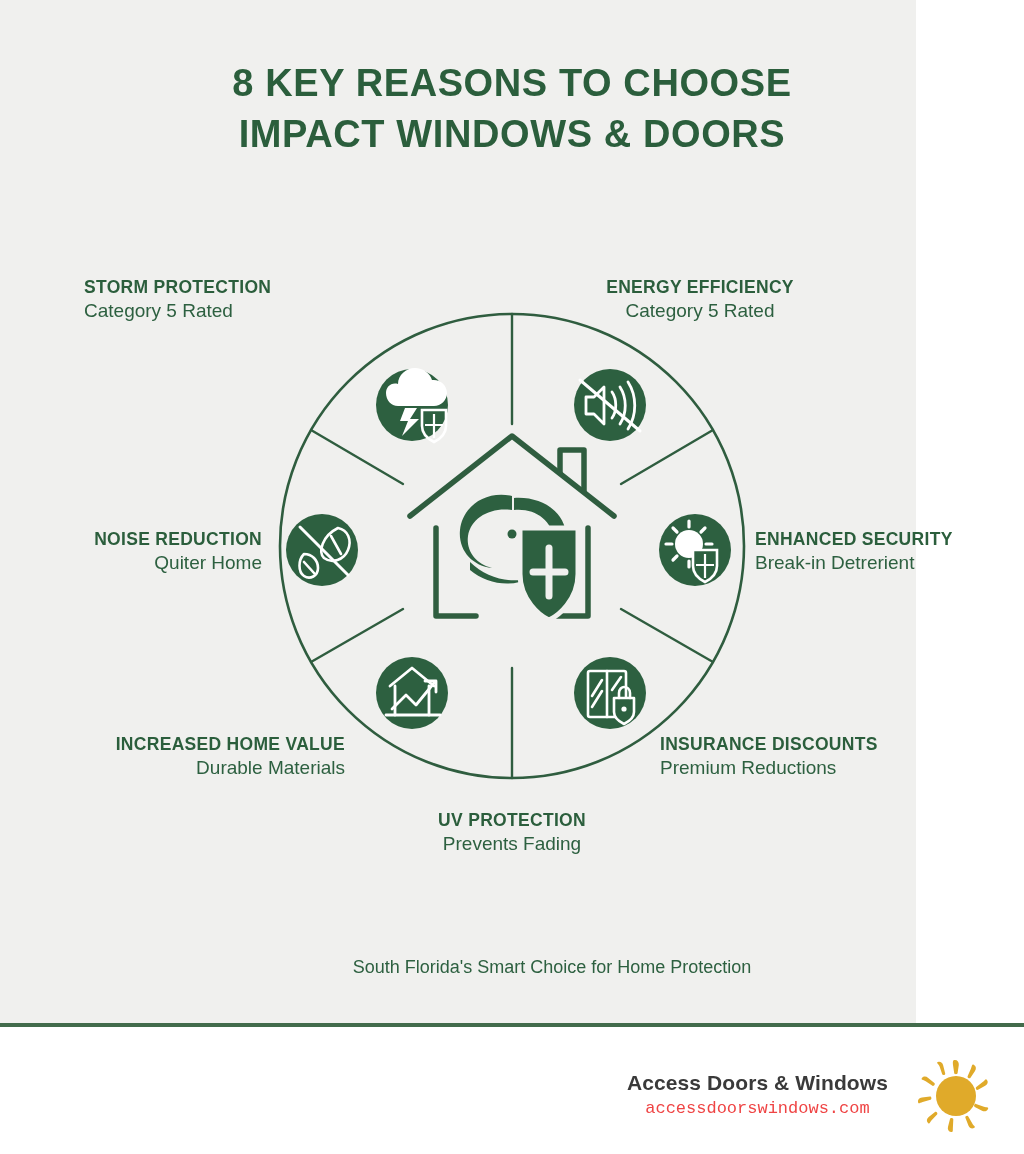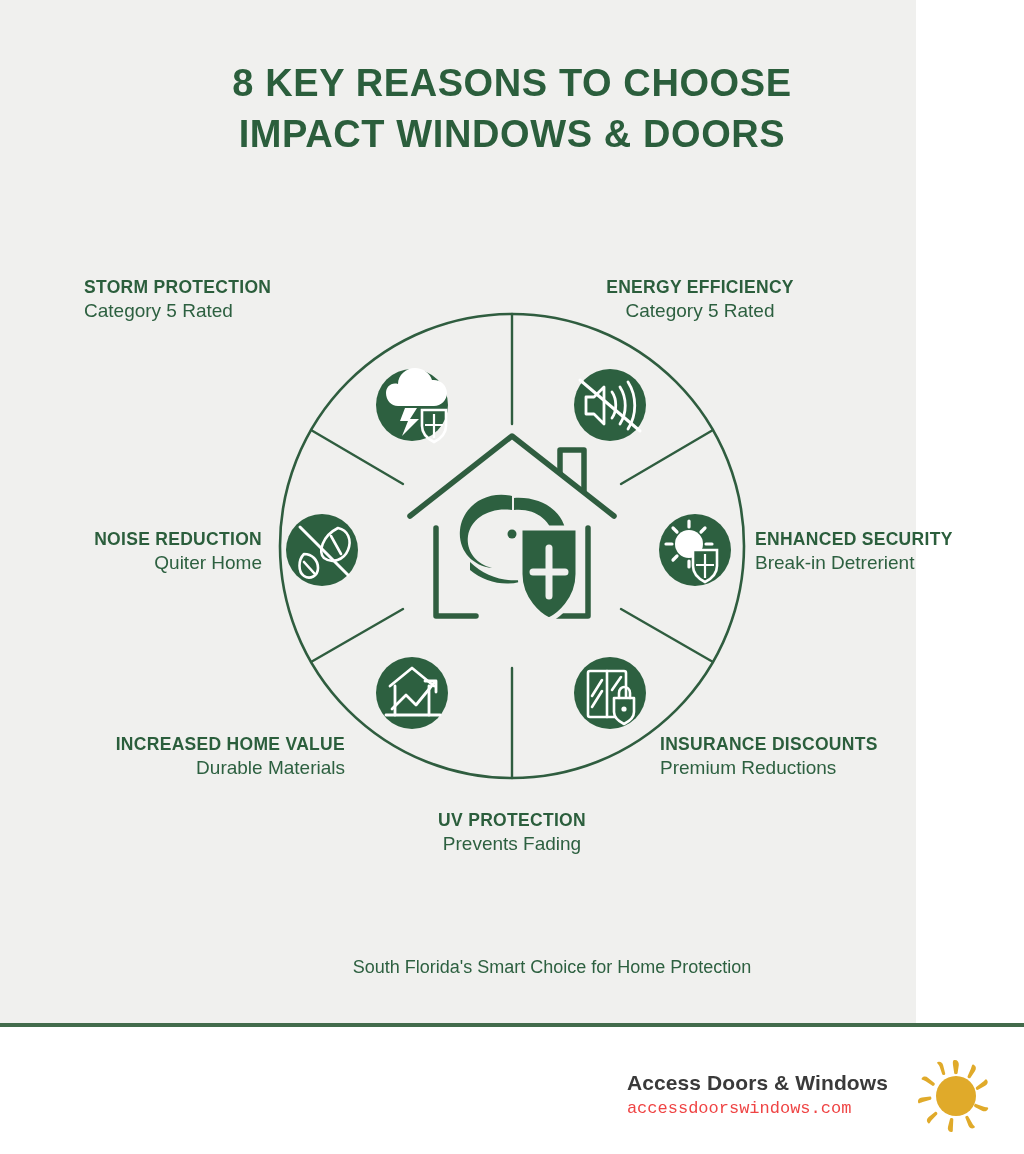--- a/index.html
+++ b/index.html
@@ -75,21 +75,21 @@
 
   
   #footer {
     position:absolute; left:0; top:1027px; width:1024px; height:127px;
     background:#ffffff;
   }
   #footer-inner {
     position:absolute; right:28px; top:25px;
     display:flex; align-items:center; gap:22px;
   }
-  #footer-text { text-align:left; }
+  #footer-text { text-align:center; }
   #brand-name {
     display:block; font-size:21px; font-weight:bold; color:#3a3a3a;
     line-height:28px; letter-spacing:0.1px;
   }
   #brand-url {
     display:block; font-size:17px; color:#ef4444; line-height:24px;font-family:Liberation Mono, monospace;
   }
 </style>
 </head>
 <body>

